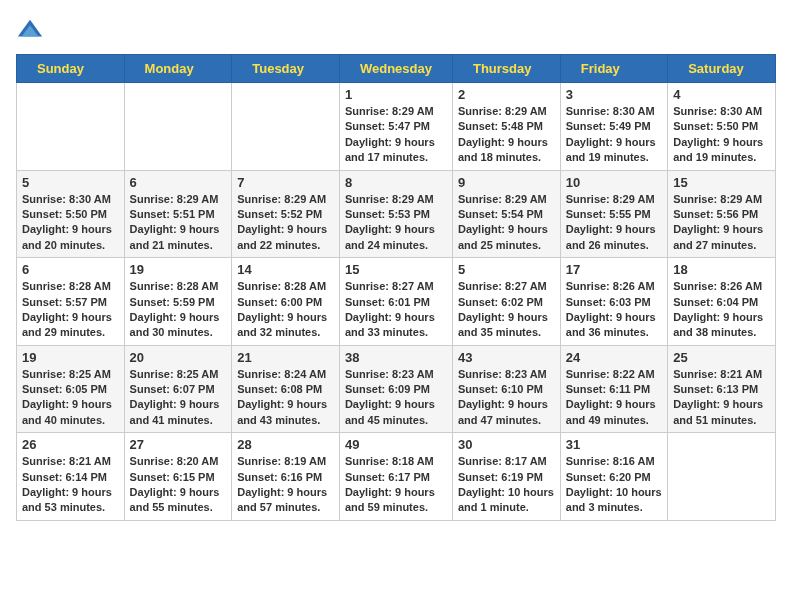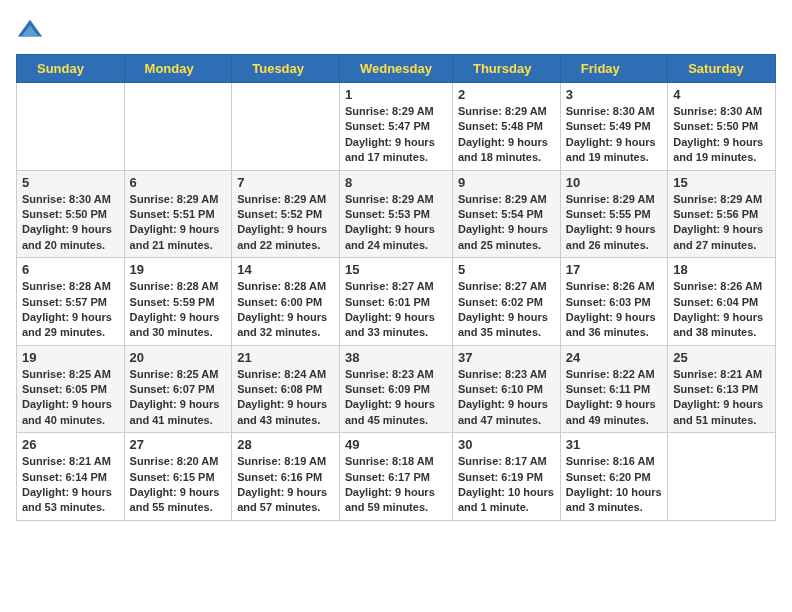--- a/index.html
+++ b/index.html
@@ -216,21 +216,21 @@
         </td>
         <td>
           <span class="day-num">21</span>
           <div class="cell-text">Sunrise: 8:24 AM<br>Sunset: 6:08 PM<br>Daylight: 9 hours and 43 minutes.</div>
         </td>
         <td>
           <span class="day-num">38</span>
           <div class="cell-text">Sunrise: 8:23 AM<br>Sunset: 6:09 PM<br>Daylight: 9 hours and 45 minutes.</div>
         </td>
         <td>
-          <span class="day-num">37</span>
+          <span class="day-num">43</span>
           <div class="cell-text">Sunrise: 8:23 AM<br>Sunset: 6:10 PM<br>Daylight: 9 hours and 47 minutes.</div>
         </td>
         <td>
           <span class="day-num">24</span>
           <div class="cell-text">Sunrise: 8:22 AM<br>Sunset: 6:11 PM<br>Daylight: 9 hours and 49 minutes.</div>
         </td>
         <td>
           <span class="day-num">25</span>
           <div class="cell-text">Sunrise: 8:21 AM<br>Sunset: 6:13 PM<br>Daylight: 9 hours and 51 minutes.</div>
         </td>

